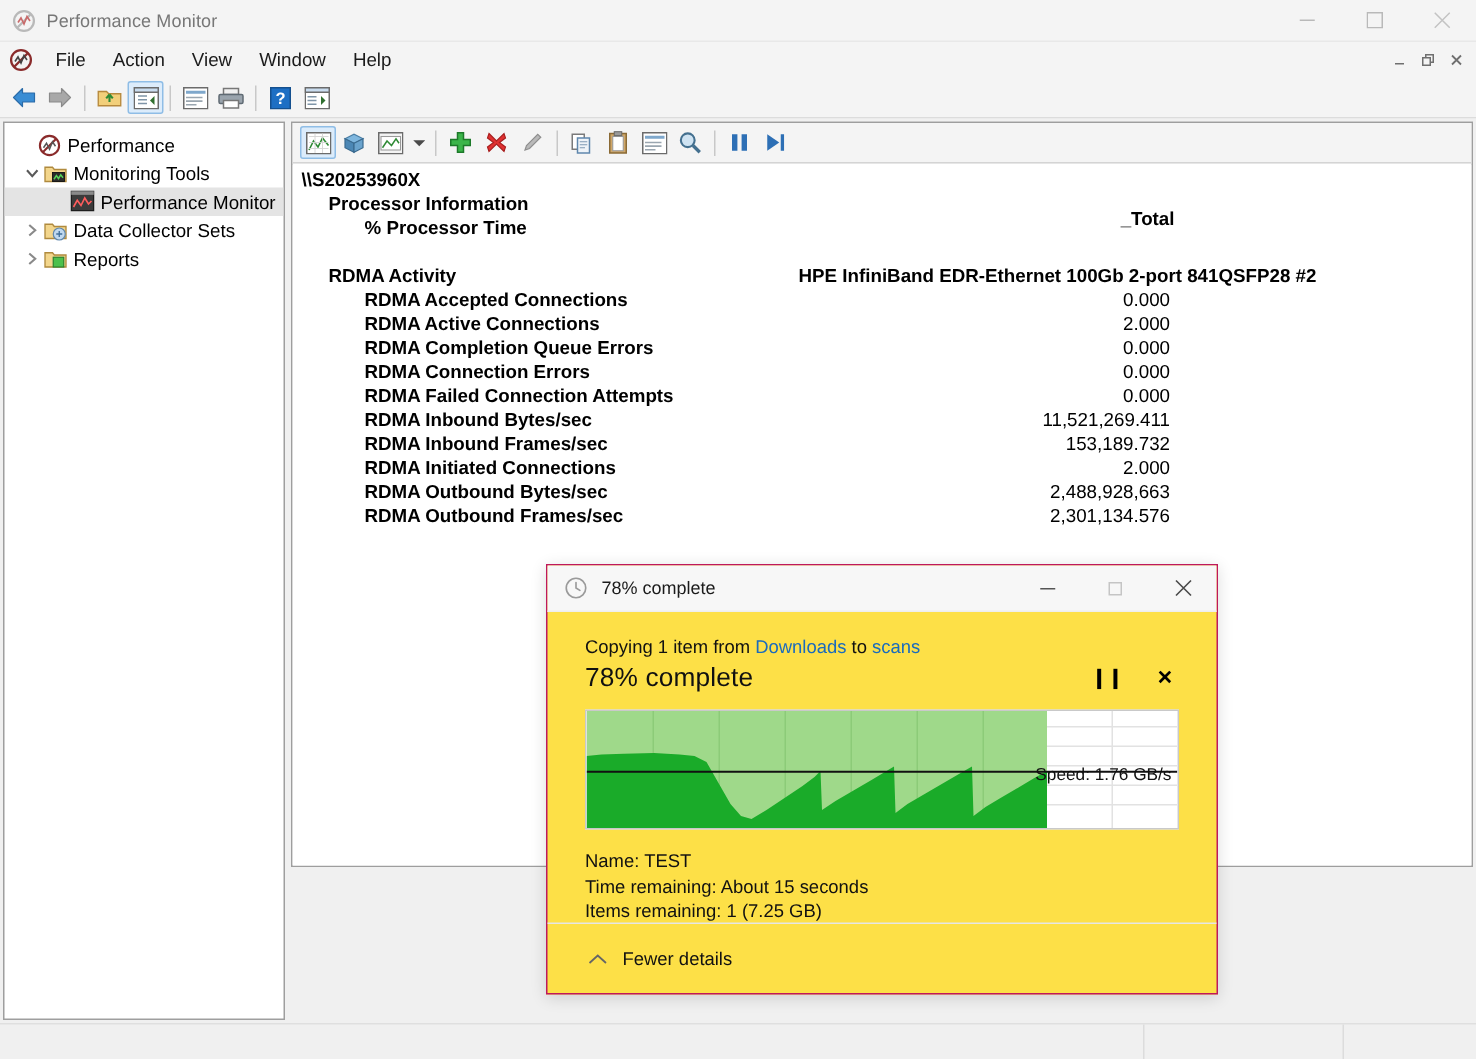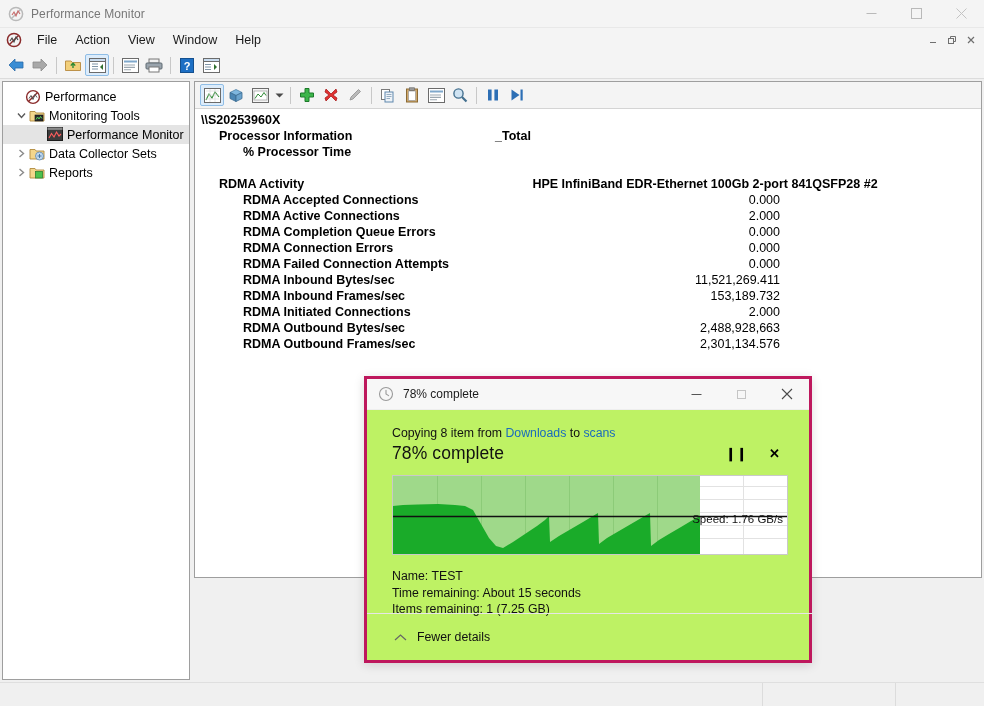--- a/index.html
+++ b/index.html
@@ -114,22 +114,22 @@
   .statusbar {
     position: absolute; left: 0; top: 682px; width: 984px; height: 24px;
     background: #f0f0f0; border-top: 1px solid #dfdfdf;
     display: flex;
   }
   .sb-pane { height: 24px; border-right: 1px solid #dcdcdc; }
 
   
   .dialog {
     position: absolute; left: 364px; top: 376px; width: 448px; height: 287px;
-    background: #bef264;
-    border: 3px solid #be185d;
+    background: #fde047;
+    border: 1px solid #be185d;
     box-shadow: 0 2px 10px rgba(0,0,0,0.14);
     font-size: 12px; color: #000;
   }
   .dlg-title {
     height: 31px; background: #f7f7f7; display: flex; align-items: center;
     border-bottom: 1px solid #eeeeee;
   }
   .dlg-clock { width: 16px; height: 16px; margin-left: 11px; margin-right: 9px; }
   .dlg-title-text { font-size: 12px; color: #1b1b1b; }
   .dlg-ctrls { margin-left: auto; display: flex; height: 31px; }
@@ -457,21 +457,21 @@
             <rect x="10.5" y="1.5" width="2.2" height="11" fill="#2d6fb5"></rect>
           </svg>
         </div>
       </div>
 
       <div class="report">
 
         <div class="rline rbold" style="left:6px; top:3px;">\\S20253960X</div>
 
         <div class="rline rbold" style="left:24px; top:19px;">Processor Information</div>
-        <div class="rhdr" style="left:300px; top:19px; width:288px; text-align:left;">_Total</div>
+        <div class="rhdr" style="left:300px; top:29px; width:288px; text-align:right;">_Total</div>
 
         <div class="rline rbold" style="left:48px; top:35px;">% Processor Time</div>
 
         <div class="rline rbold" style="left:24px; top:67px;">RDMA Activity</div>
         <div class="rhdr" style="left:260px; top:67px; width:500px; text-align:center;">HPE InfiniBand EDR-Ethernet 100Gb 2-port 841QSFP28 #2</div>
 
         <div class="rline rbold" style="left:48px; top:83px;">RDMA Accepted Connections</div>
         <div class="rval" style="left:460px; top:83px; width:125px;">0.000</div>
 
         <div class="rline rbold" style="left:48px; top:99px;">RDMA Active Connections</div>
@@ -537,21 +537,21 @@
           <svg width="12" height="12" viewBox="0 0 12 12">
               <path d="M1 1 L11 11 M11 1 L1 11" stroke="#4a4a4a" stroke-width="1.1"></path>
             </svg>
         </div>
       </div>
     </div>
 
     <div class="dlg-body">
 
       <div class="copy-from">
-        <span>Copying 8 item from </span><span class="lnk">Downloads</span><span> to </span><span class="lnk">scans</span>
+        <span>Copying 1 item from </span><span class="lnk">Downloads</span><span> to </span><span class="lnk">scans</span>
       </div>
 
       <div class="pct-row">
         <span class="pct-big">78% complete</span>
         <span class="pct-actions">
           <span class="pa-btn">❙❙</span>
           <span class="pa-btn">✕</span>
         </span>
       </div>
 

